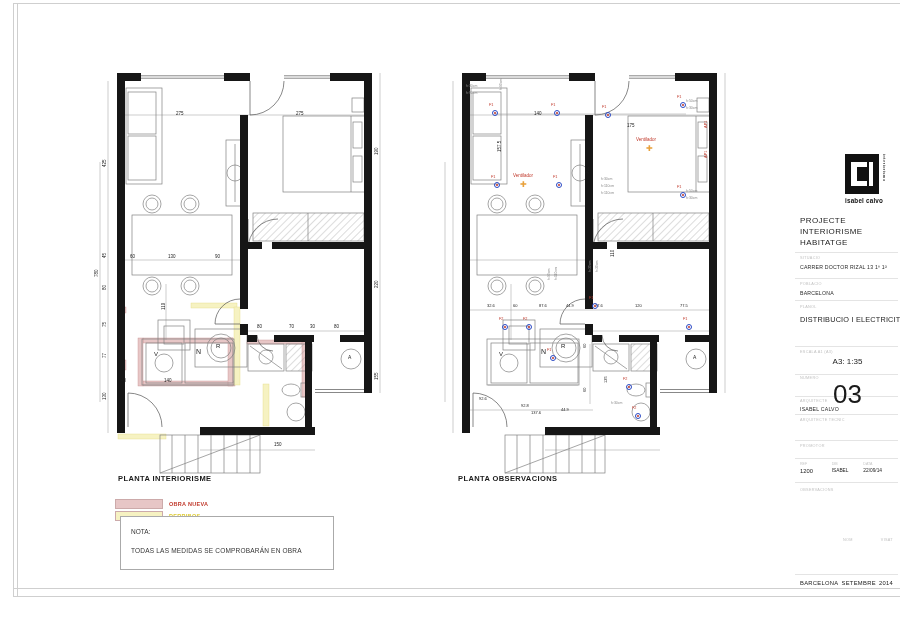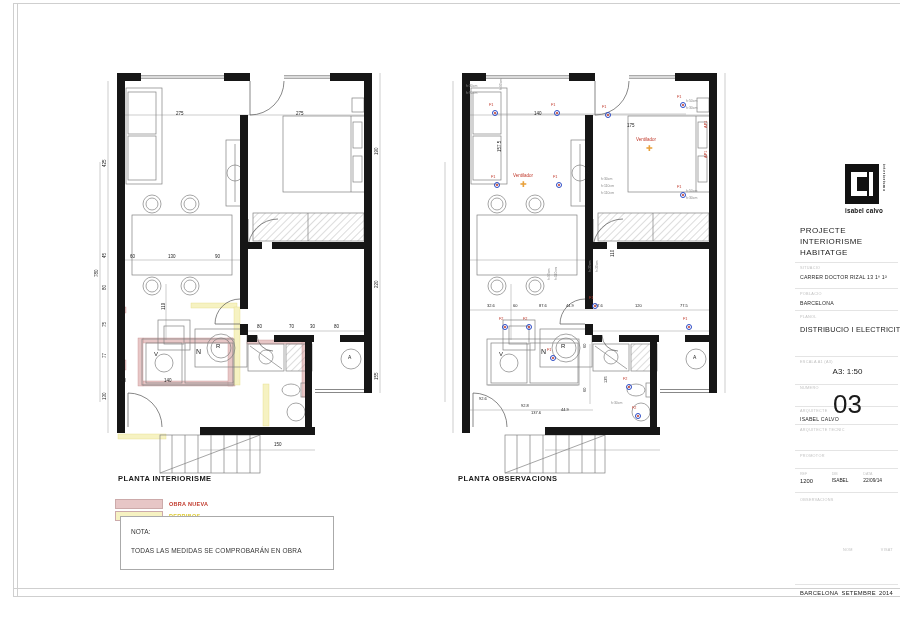--- a/index.html
+++ b/index.html
@@ -19,21 +19,21 @@
   
   .legend{position:absolute;left:115px;top:498px;}
   .legend-row{display:flex;align-items:center;height:12px;}
   .legend-swatch{width:46px;height:8px;border:0.5px solid #caa;margin-right:6px;}
   .legend-label{font-size:5.5px;font-weight:bold;letter-spacing:.3px;}
   
   .note-box{position:absolute;left:120px;top:516px;width:212px;height:52px;border:1px solid #aaa;background:#fff;}
   .note-title{position:absolute;left:10px;top:11px;font-size:6.5px;color:#333;}
   .note-body{position:absolute;left:10px;top:30px;font-size:6.5px;color:#333;letter-spacing:.2px;}
   
-  .tb{position:absolute;left:795px;top:12px;width:103px;height:468px;}
+  .tb{position:absolute;left:795px;top:2px;width:103px;height:468px;}
   .tb-sep{position:absolute;left:0;width:103px;height:1px;background:#e4e4e4;}
   .tb-label{font-size:3.8px;color:#c2c2c2;letter-spacing:.3px;line-height:1.3;}
   .tb-value{font-size:5.2px;color:#2a2a2a;letter-spacing:.2px;}
   .tb-row{position:absolute;left:0;width:103px;}
   .logo-wrap{position:absolute;left:50px;top:152px;width:50px;}
   .logo-mark{position:relative;width:36px;height:42px;}
   .logo-name{font-size:6.3px;font-weight:bold;letter-spacing:.2px;color:#111;margin-top:1px;}
   .logo-vert{position:absolute;left:37px;top:0px;font-size:4.2px;color:#111;writing-mode:vertical-rl;letter-spacing:.5px;height:42px;}
   .projecte{font-size:8px;color:#222;letter-spacing:.4px;line-height:1.35;}
   .planol-value{font-size:7.3px;white-space:nowrap;letter-spacing:.2px;color:#222;}
@@ -363,21 +363,21 @@
       <div class="tb-value" style="margin-top:3px">BARCELONA</div>
     </div>
 
     <div class="tb-row" style="top:303px;left:5px">
       <div class="tb-label">PLANOL</div>
       <div class="planol-value" style="margin-top:5px">DISTRIBUCIO I ELECTRICITAT</div>
     </div>
 
     <div class="tb-row" style="top:348px;left:5px;width:95px">
       <div class="tb-label">ESCALA A1 (A3)</div>
-      <div class="escala-value" style="margin-top:2px">A3: 1:50</div>
+      <div class="escala-value" style="margin-top:2px">A3: 1:35</div>
     </div>
 
     <div class="tb-row" style="top:374px;left:5px;width:95px">
       <div class="tb-label">NUMERO</div>
       <div class="numero-value">03</div>
     </div>
 
     <div class="tb-row" style="top:397px;left:5px">
       <div class="tb-label">ARQUITECTE</div>
       <div class="tb-value" style="margin-top:2px">ISABEL CALVO</div>

